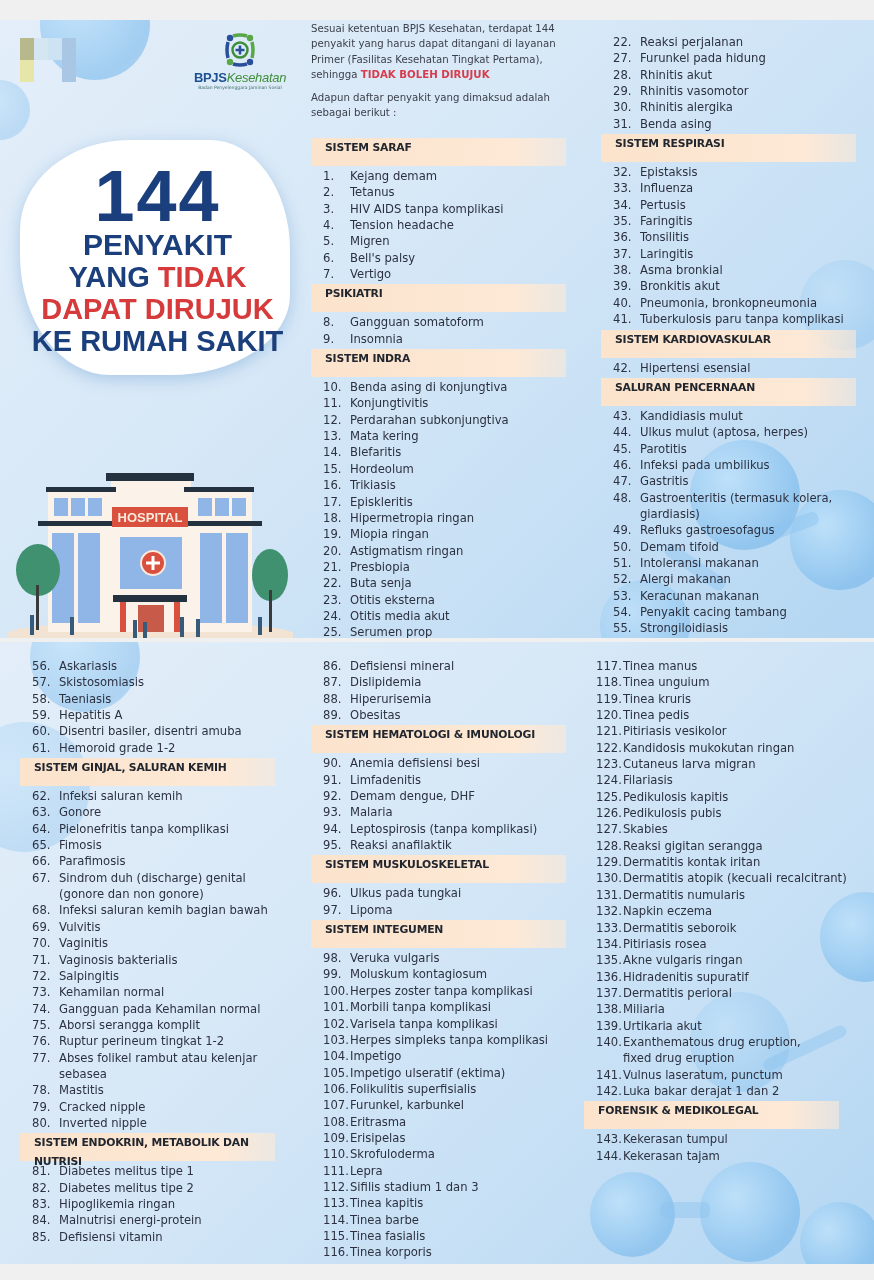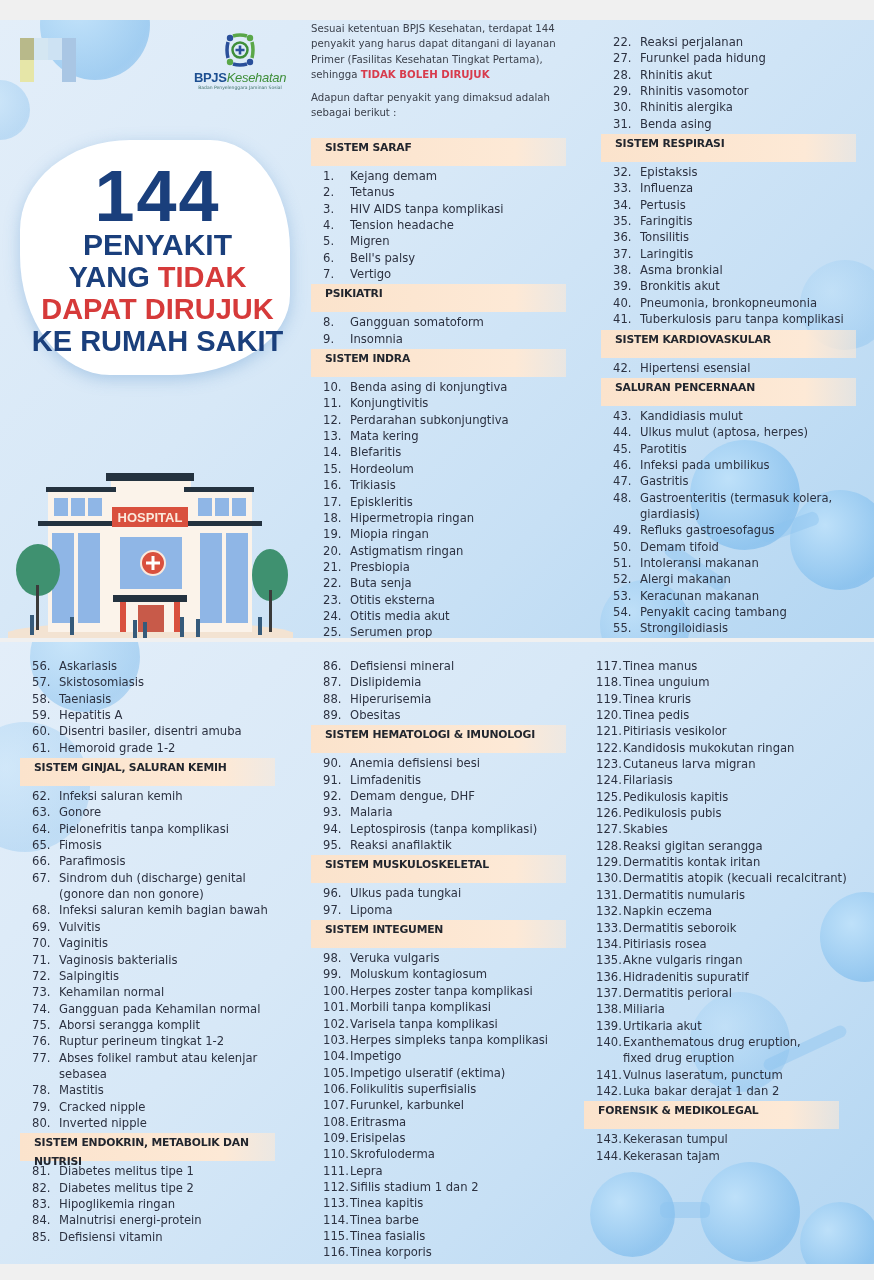--- a/index.html
+++ b/index.html
@@ -634,21 +634,21 @@
       <div class="item">
         <span class="num">110.</span>
         <span class="txt">Skrofuloderma</span>
       </div>
       <div class="item">
         <span class="num">111.</span>
         <span class="txt">Lepra</span>
       </div>
       <div class="item">
         <span class="num">112.</span>
-        <span class="txt">Sifilis stadium 1 dan 2</span>
+        <span class="txt">Sifilis stadium 1 dan 3</span>
       </div>
       <div class="item">
         <span class="num">113.</span>
         <span class="txt">Tinea kapitis</span>
       </div>
       <div class="item">
         <span class="num">114.</span>
         <span class="txt">Tinea barbe</span>
       </div>
       <div class="item">

